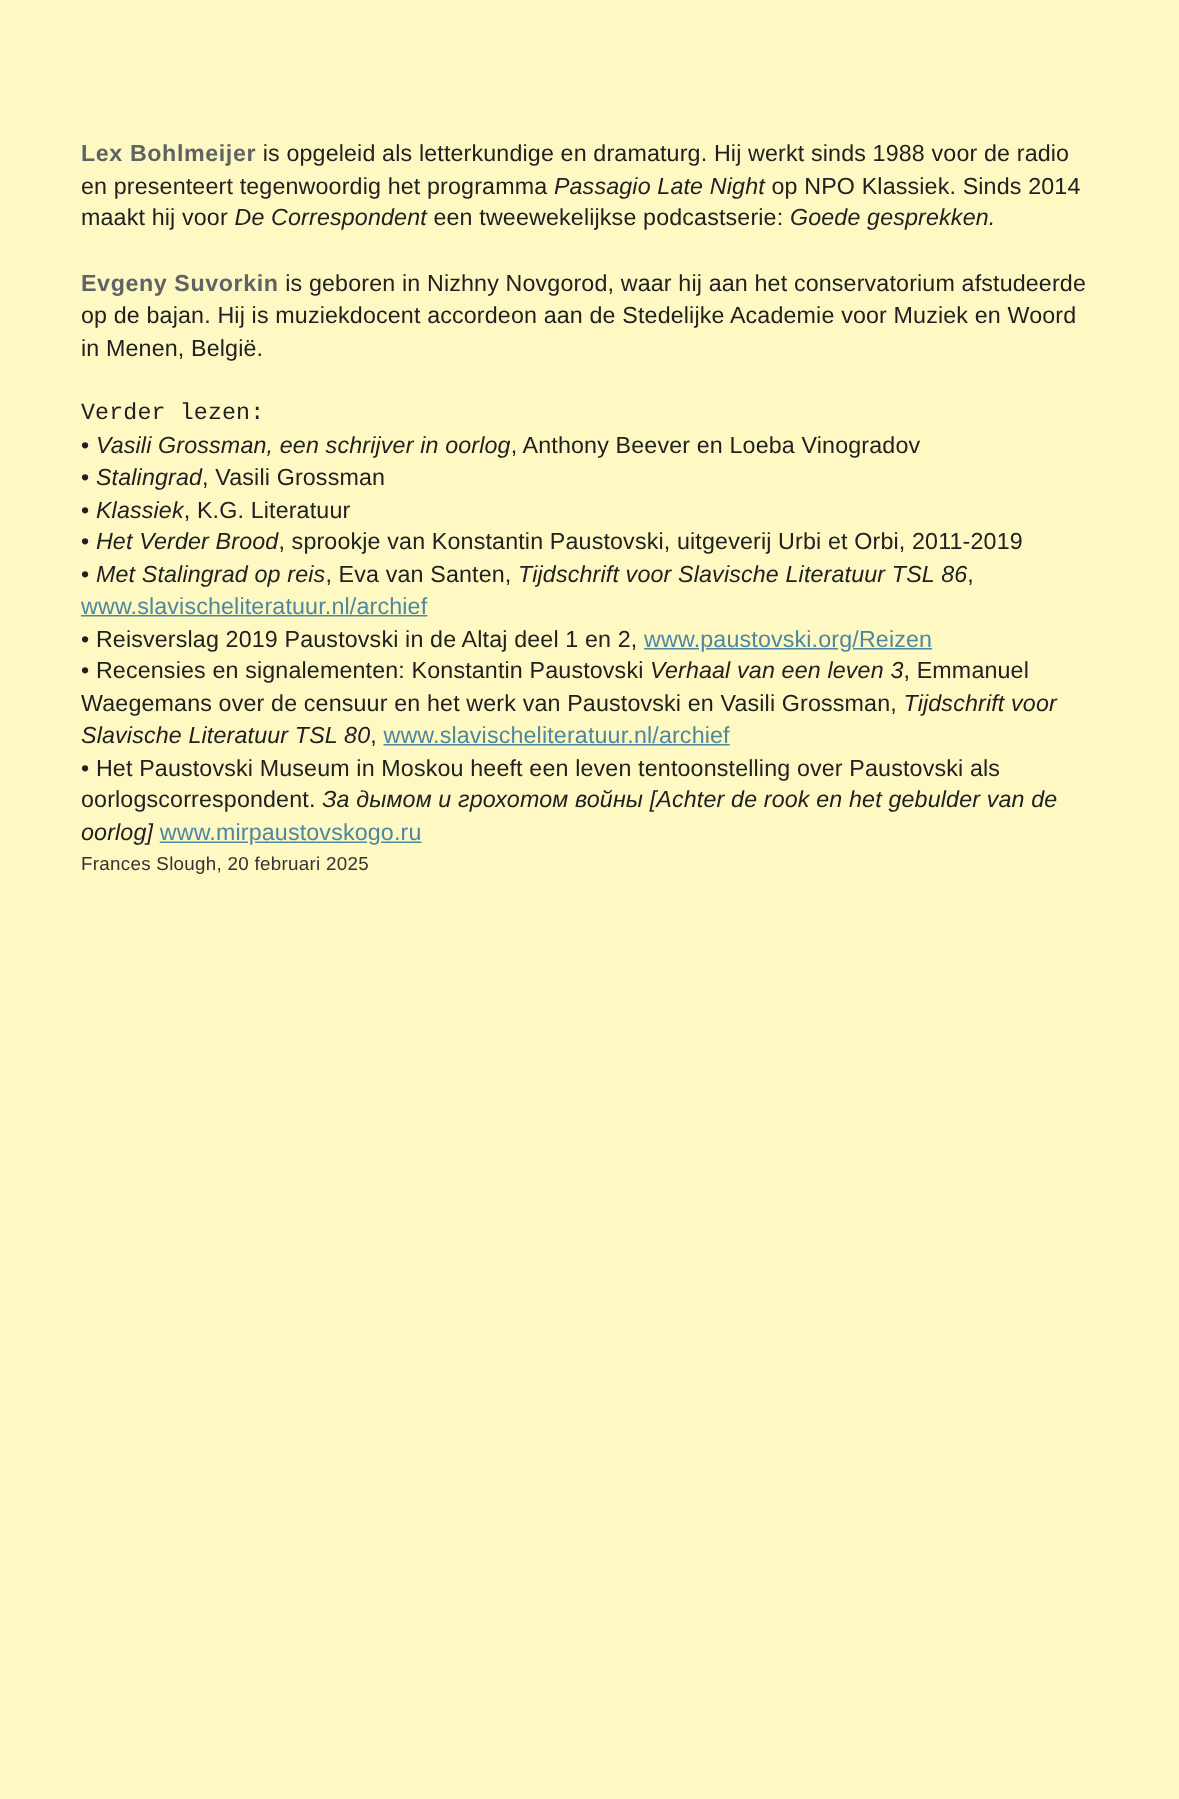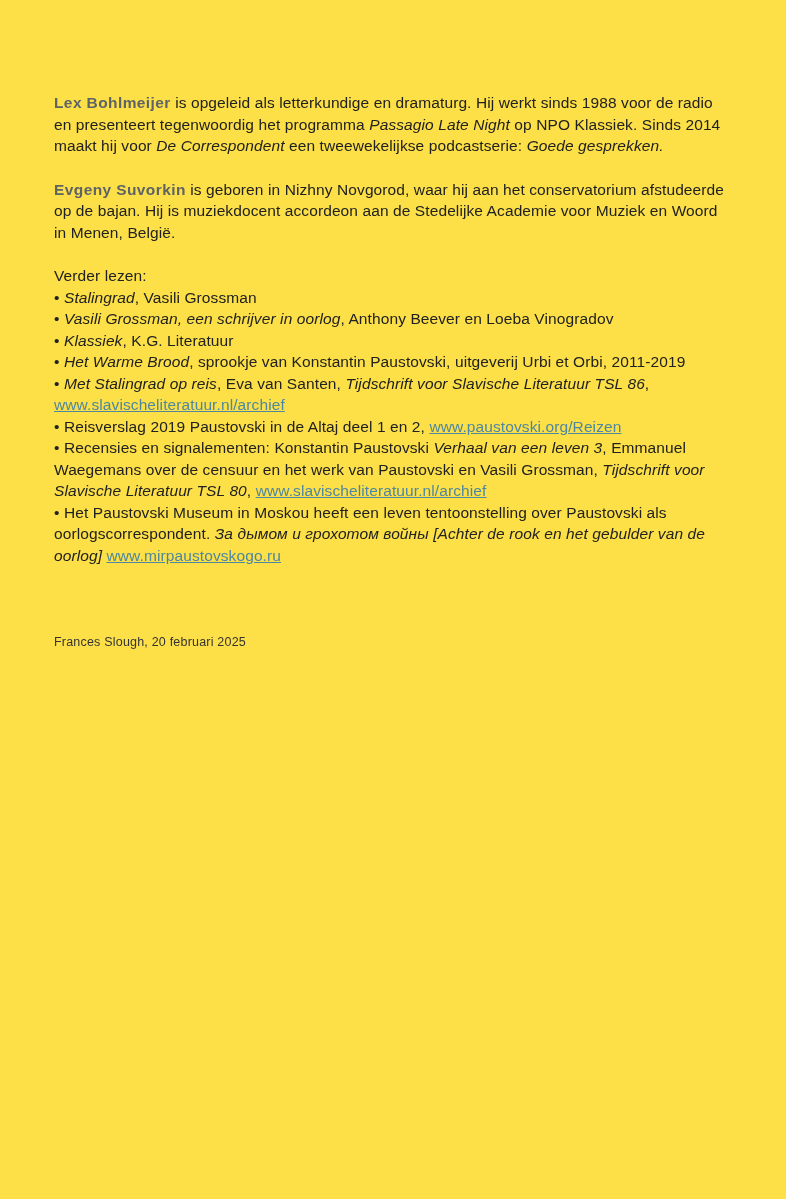--- a/index.html
+++ b/index.html
@@ -8,38 +8,37 @@
     width: 786px;
     height: 1199px;
     position: relative;
     font-family: "Liberation Sans", "DejaVu Sans", sans-serif;
     color: var(--text-color, #212121);
     overflow: hidden;
   }
   .page {
     position: absolute;
     inset: 0;
-    background: #fde047;
+    background: #fef9c3;
   }
   .content {
     position: absolute;
     top: 92px;
     left: 54px;
     right: 52px;
   }
   .block {
     font-size: 15.5px;
     line-height: 21.5px;
     letter-spacing: 0.1px;
   }
   .block.bio { margin-bottom: 22px; }
-  .block.heading { margin-top: 22px; margin-bottom: 0; }
+  .block.heading { margin-top: 22px; margin-bottom: 0; font-family: Liberation Mono, monospace; }
   .block.list-item { margin: 0; }
   .block.footer {
-    margin-top: 66px;
     font-size: 12.5px;
     color: #333333;
     letter-spacing: 0.2px;
   }
   .seg-name {
     font-weight: bold;
     color: var(--name-color, #5e6366);
     letter-spacing: 0.4px;
   }
   .seg-italic { font-style: italic; }
@@ -51,23 +50,23 @@
   }
 </style>
 </head>
 <body>
 
 <div class="page">
   <div class="content">
       <p class="block bio"><span class="seg-name">Lex Bohlmeijer</span><span> is opgeleid als letterkundige en dramaturg. Hij werkt sinds 1988 voor de radio en presenteert tegenwoordig het programma </span><span class="seg-italic">Passagio Late Night</span><span> op NPO Klassiek. Sinds 2014 maakt hij voor </span><span class="seg-italic">De Correspondent</span><span> een tweewekelijkse podcastserie: </span><span class="seg-italic">Goede gesprekken.</span></p>
       <p class="block bio"><span class="seg-name">Evgeny Suvorkin</span><span> is geboren in Nizhny Novgorod, waar hij aan het conservatorium afstudeerde op de bajan. Hij is muziekdocent accordeon aan de Stedelijke Academie voor Muziek en Woord in Menen, België.</span></p>
       <p class="block heading"><span>Verder lezen:</span></p>
+      <p class="block list-item"><span>• </span><span class="seg-italic">Vasili Grossman, een schrijver in oorlog</span><span>, Anthony Beever en Loeba Vinogradov</span></p>
       <p class="block list-item"><span>• </span><span class="seg-italic">Stalingrad</span><span>, Vasili Grossman</span></p>
-      <p class="block list-item"><span>• </span><span class="seg-italic">Vasili Grossman, een schrijver in oorlog</span><span>, Anthony Beever en Loeba Vinogradov</span></p>
       <p class="block list-item"><span>• </span><span class="seg-italic">Klassiek</span><span>, K.G. Literatuur</span></p>
-      <p class="block list-item"><span>• </span><span class="seg-italic">Het Warme Brood</span><span>, sprookje van Konstantin Paustovski, uitgeverij Urbi et Orbi,  2011-2019</span></p>
+      <p class="block list-item"><span>• </span><span class="seg-italic">Het Verder Brood</span><span>, sprookje van Konstantin Paustovski, uitgeverij Urbi et Orbi,  2011-2019</span></p>
       <p class="block list-item"><span>• </span><span class="seg-italic">Met Stalingrad op reis</span><span>, Eva van Santen, </span><span class="seg-italic">Tijdschrift voor Slavische Literatuur TSL 86</span><span>, </span><a class="seg-link" href="#">www.slavischeliteratuur.nl/archief</a></p>
       <p class="block list-item"><span>• Reisverslag 2019 Paustovski in de Altaj deel 1 en 2, </span><a class="seg-link" href="#">www.paustovski.org/Reizen</a></p>
       <p class="block list-item"><span>• Recensies en signalementen: Konstantin Paustovski </span><span class="seg-italic">Verhaal van een leven 3</span><span>, Emmanuel Waegemans over de censuur en het werk van Paustovski en Vasili Grossman, </span><span class="seg-italic">Tijdschrift voor Slavische Literatuur TSL 80</span><span>, </span><a class="seg-link" href="#">www.slavischeliteratuur.nl/archief</a></p>
       <p class="block list-item"><span>• Het Paustovski Museum in Moskou heeft een leven tentoonstelling over Paustovski als oorlogscorrespondent. </span><span class="seg-italic">За дымом и грохотом войны</span><span> </span><span class="seg-italic">[Achter de rook en het gebulder van de oorlog]</span><span> </span><a class="seg-link" href="#">www.mirpaustovskogo.ru</a></p>
       <p class="block footer"><span>Frances Slough, 20 februari 2025</span></p>
     </div>
 </div>
 
 </body></html>

